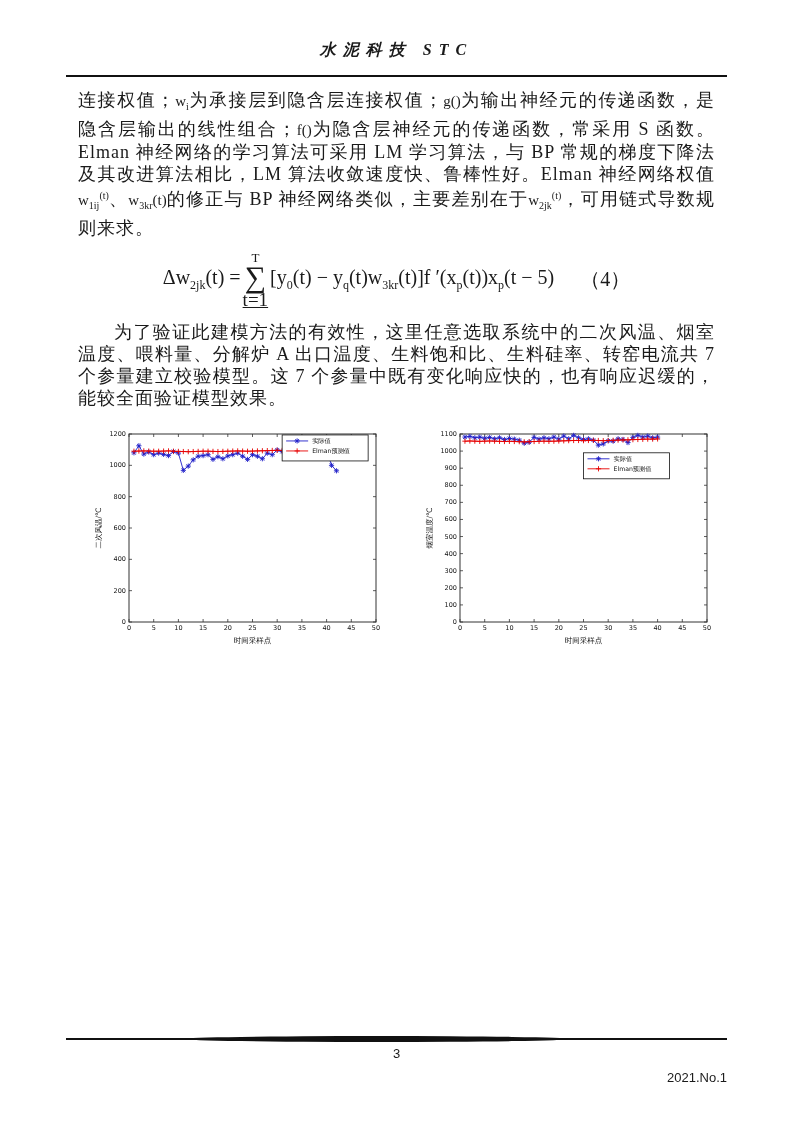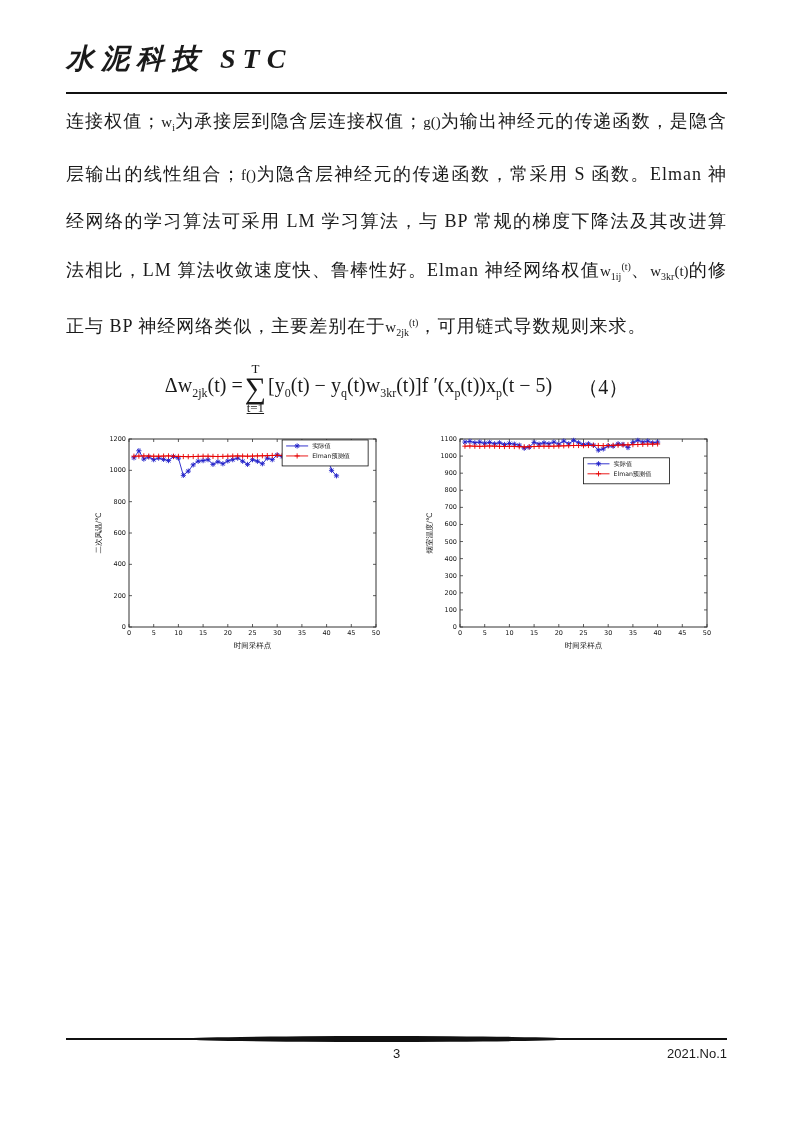--- a/index.html
+++ b/index.html
@@ -1,45 +1,45 @@
 <!DOCTYPE html>
 <html><head>
 <meta charset="utf-8">
 <style>
   html,body{margin:0;padding:0;background:#e8e8e8;}
   .page{position:relative;width:793px;height:1122px;margin:0 auto;background:#ffffff;
         font-family:"Liberation Serif", serif;color:#1a1a1a;overflow:hidden;}
   .content{position:absolute;left:66px;right:66px;top:40px;}
-  .journal-title{font-size:28px;font-weight:bold;letter-spacing:7px;
+  .journal-title{text-align:center;font-size:16px;font-weight:bold;letter-spacing:7px;
         font-style:italic;}
   .header-rule{border:none;border-top:2.5px solid #111;margin:14px 0 4px 0;}
-  p.body-par{font-size:18px;line-height:46px;text-align:justify;margin:0;letter-spacing:1px;}
+  p.body-par{font-size:18px;line-height:22px;text-align:justify;margin:12px;letter-spacing:1px;}
   p.indent{text-indent:2em;}
   .imath{font-family:"Liberation Serif",serif;font-size:15px;letter-spacing:0;}
   .imath sub,.imath sup{font-size:10px;letter-spacing:0;}
   .equation{display:flex;align-items:center;justify-content:center;margin:6px 0 10px 0;
         font-size:20px;letter-spacing:0;}
   .equation sub{font-size:12px;}
   .sigma-block{display:inline-flex;flex-direction:column;align-items:center;margin:0 2px;
         line-height:1;}
   .sigma-top{font-size:13px;}
   .sigma-sym{font-size:30px;line-height:0.85;}
-  .sigma-bottom{font-size:13px;text-decoration:underline;}
+  .sigma-bottom{font-size:19px;text-decoration:underline;}
   .eq-number{margin-left:26px;}
   .figures{display:flex;gap:36px;margin-top:16px;padding-left:26px;}
   .figures svg{display:block;}
   .footer{position:absolute;left:66px;right:66px;top:1036px;}
   .footer-rule{position:relative;height:6px;}
   .footer-rule .base{position:absolute;left:0;right:0;top:2px;height:2px;background:#111;}
   .footer-rule .lens{position:absolute;left:18%;width:58%;top:0;height:6px;background:#111;
         border-radius:50%;}
   .footer-row{display:flex;justify-content:space-between;font-size:13px;margin-top:4px;
         font-family:"Liberation Sans",sans-serif;}
   .footer-page{position:absolute;left:50%;transform:translateX(-50%);}
-  .footer-issue{margin-left:auto;}
+  .footer-issue{margin-left:auto;margin-top:24px;}
 </style>
 </head>
 <body>
 
 <div class="page">
   <div class="content">
 
     <div class="journal-title">水泥科技 STC</div>
     <hr class="header-rule">
 
@@ -49,20 +49,21 @@
       <span><span>Δw</span><sub>2jk</sub><span>(t) = </span></span>
       <span class="sigma-block">
         <span class="sigma-top">T</span>
         <span class="sigma-sym">∑</span>
         <span class="sigma-bottom">t=1</span>
       </span>
       <span><span>[y</span><sub>0</sub><span>(t) − y</span><sub>q</sub><span>(t)w</span><sub>3kr</sub><span>(t)]f ′(x</span><sub>p</sub><span>(t))x</span><sub>p</sub><span>(t − 5)</span></span>
       <span class="eq-number">（4）</span>
     </div>
 
+    <p class="body-par indent">为了验证此建模方法的有效性，这里任意选取系统中的二次风温、烟室温度、喂料量、分解炉 A 出口温度、生料饱和比、生料硅率、转窑电流共 7 个参量建立校验模型。这 7 个参量中既有变化响应快的，也有响应迟缓的，能较全面验证模型效果。</p>
 
     <div class="figures">
       <svg id="chart0" width="295" height="230">
           <g>
             <rect x="37" y="9" width="247" height="188" fill="none" stroke="#333333" stroke-width="1"></rect>
             <line x1="37" y1="197" x2="37" y2="194" stroke="#333333" stroke-width="0.8"></line>
             <line x1="37" y1="9" x2="37" y2="12" stroke="#333333" stroke-width="0.8"></line>
             <text x="37" y="205" font-size="6.5" text-anchor="middle" fill="#111" font-family="DejaVu Sans, sans-serif">0</text>
             <line x1="61.7" y1="197" x2="61.7" y2="194" stroke="#333333" stroke-width="0.8"></line>
             <line x1="61.7" y1="9" x2="61.7" y2="12" stroke="#333333" stroke-width="0.8"></line>

